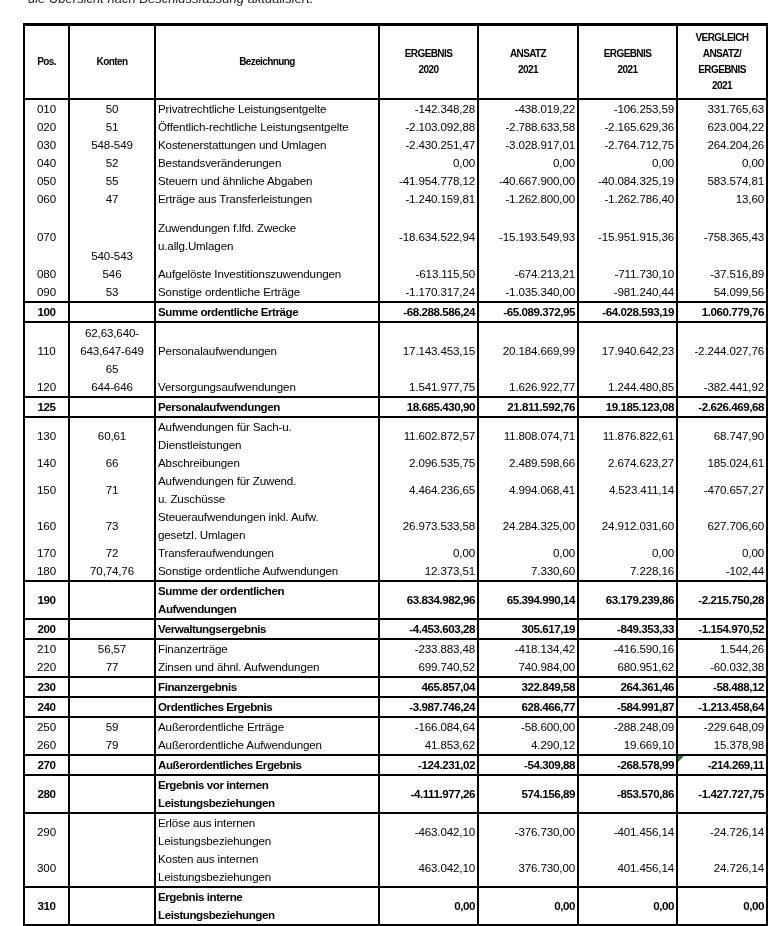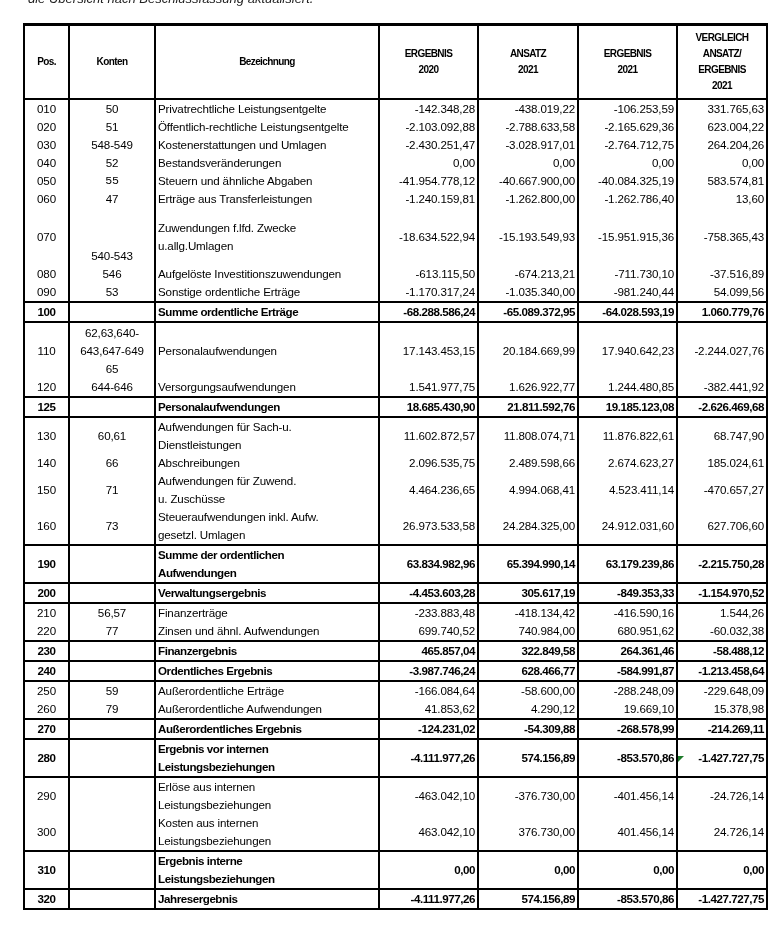--- a/index.html
+++ b/index.html
@@ -113,21 +113,21 @@
           <span class="ln">Bestandsveränderungen</span>
         </td>
         <td class="num">0,00</td>
         <td class="num">0,00</td>
         <td class="num">0,00</td>
         <td class="num">0,00</td>
       </tr>
       <tr class="h1">
         <td class="pos">050</td>
         <td class="konten">
-          <div style="line-height: 18px; font-family: Liberation Mono, monospace;">55</div>
+          <div style="line-height: 18px;">55</div>
         </td>
         <td class="bez">
           <span class="ln">Steuern und ähnliche Abgaben</span>
         </td>
         <td class="num">-41.954.778,12</td>
         <td class="num">-40.667.900,00</td>
         <td class="num">-40.084.325,19</td>
         <td class="num">583.574,81</td>
       </tr>
       <tr class="h1">
@@ -284,20 +284,46 @@
           <div style="line-height: 18px;">73</div>
         </td>
         <td class="bez">
           <span class="ln">Steueraufwendungen inkl. Aufw.</span>
           <span class="ln">gesetzl. Umlagen</span>
         </td>
         <td class="num">26.973.533,58</td>
         <td class="num">24.284.325,00</td>
         <td class="num">24.912.031,60</td>
         <td class="num">627.706,60</td>
+      </tr>
+      <tr class="h1">
+        <td class="pos">170</td>
+        <td class="konten">
+          <div style="line-height: 18px;">72</div>
+        </td>
+        <td class="bez">
+          <span class="ln">Transferaufwendungen</span>
+        </td>
+        <td class="num">0,00</td>
+        <td class="num">0,00</td>
+        <td class="num">0,00</td>
+        <td class="num">0,00</td>
+      </tr>
+      <tr class="h1">
+        <td class="pos">180</td>
+        <td class="konten">
+          <div style="line-height: 18px;">70,74,76</div>
+        </td>
+        <td class="bez">
+          <span class="ln">Sonstige ordentliche Aufwendungen</span>
+        </td>
+        <td class="num">12.373,51</td>
+        <td class="num">7.330,60</td>
+        <td class="num">7.228,16</td>
+        <td class="num">-102,44</td>
       </tr>
       <tr class="sum h2">
         <td class="pos">190</td>
         <td class="konten">
           <div style="line-height: 18px;"></div>
         </td>
         <td class="bez">
           <span class="ln">Summe der ordentlichen</span>
           <span class="ln">Aufwendungen</span>
         </td>

